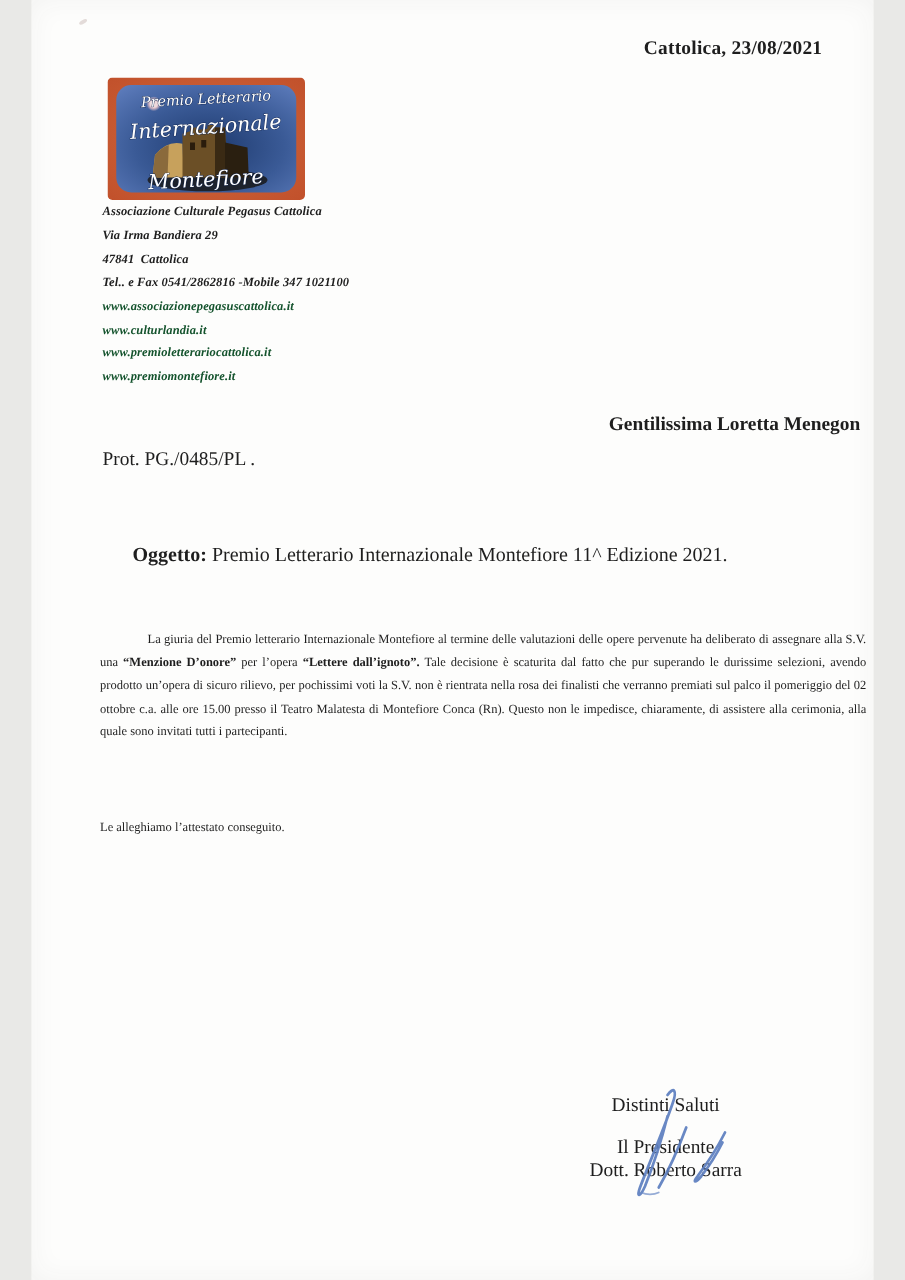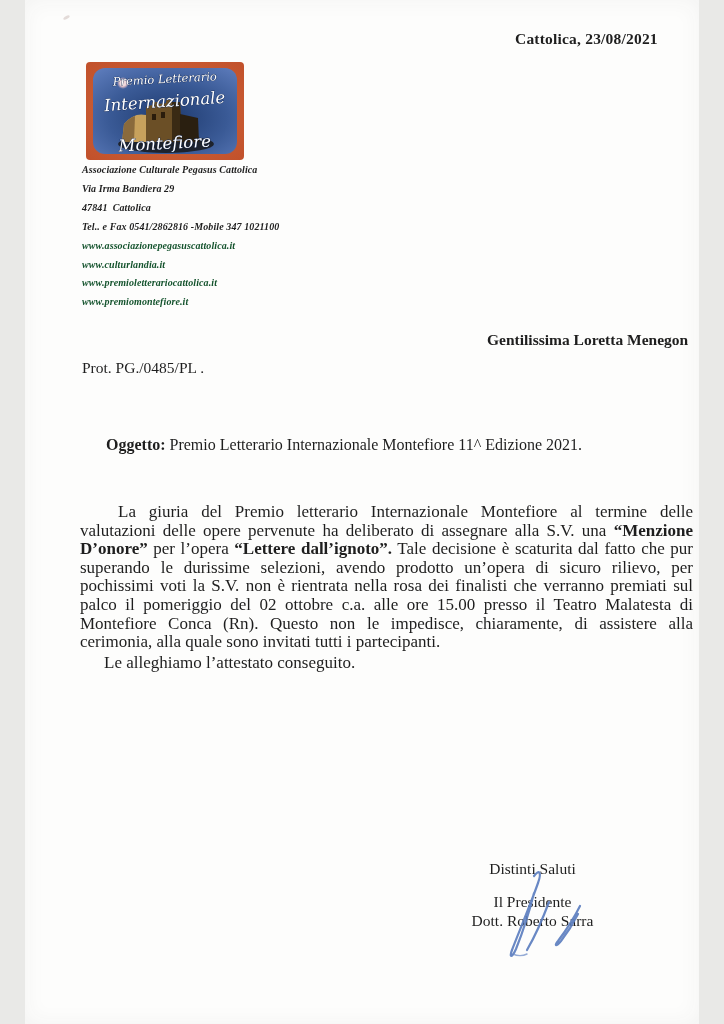--- a/index.html
+++ b/index.html
@@ -25,32 +25,32 @@
   }
   .weblink { color:#14532d; cursor:pointer; }
   
   .recipient { position:absolute; left:462px; top:331px; font-weight:bold; font-size:15.5px; }
   .protocol  { position:absolute; left:57px;  top:359px; font-weight:normal; font-size:15.5px; }
   .subject   { position:absolute; left:57px;  top:436px; font-size:16px;margin-left:24px; }
   .subject strong { font-weight:bold; }
   
   .bodypar {
     position:absolute; left:55px; width:613px;
-    font-size:17px; line-height:18.6px; text-align:justify;
+    font-size:10px; line-height:18.6px; text-align:justify;
   }
   .p1 { top:503px; text-indent:38px; }
-  .p2 { top:654px; text-align:left;margin-left:24px; }
+  .p2 { top:654px; text-align:left; }
   .p3 { top:709px; }
   .bodypar strong { font-weight:bold; }
   
   .closing {
     position:absolute; left:420px; top:859px; width:175px;
     text-align:center; font-size:15.5px; line-height:19px;
   }
-  .closing .salutation { margin-bottom:14px; }
+  .closing .salutation { margin-bottom:14px;margin-top:16px; }
   .signature {
     position:absolute; left:452px; top:866px; width:134px; height:104px;
     pointer-events:none;
   }
   .speck {
     position:absolute; left:38px; top:16px; width:7px; height:3px;
     background:rgba(150,120,110,0.25); border-radius:50%; transform:rotate(-30deg);
   }
 </style>
 </head>

